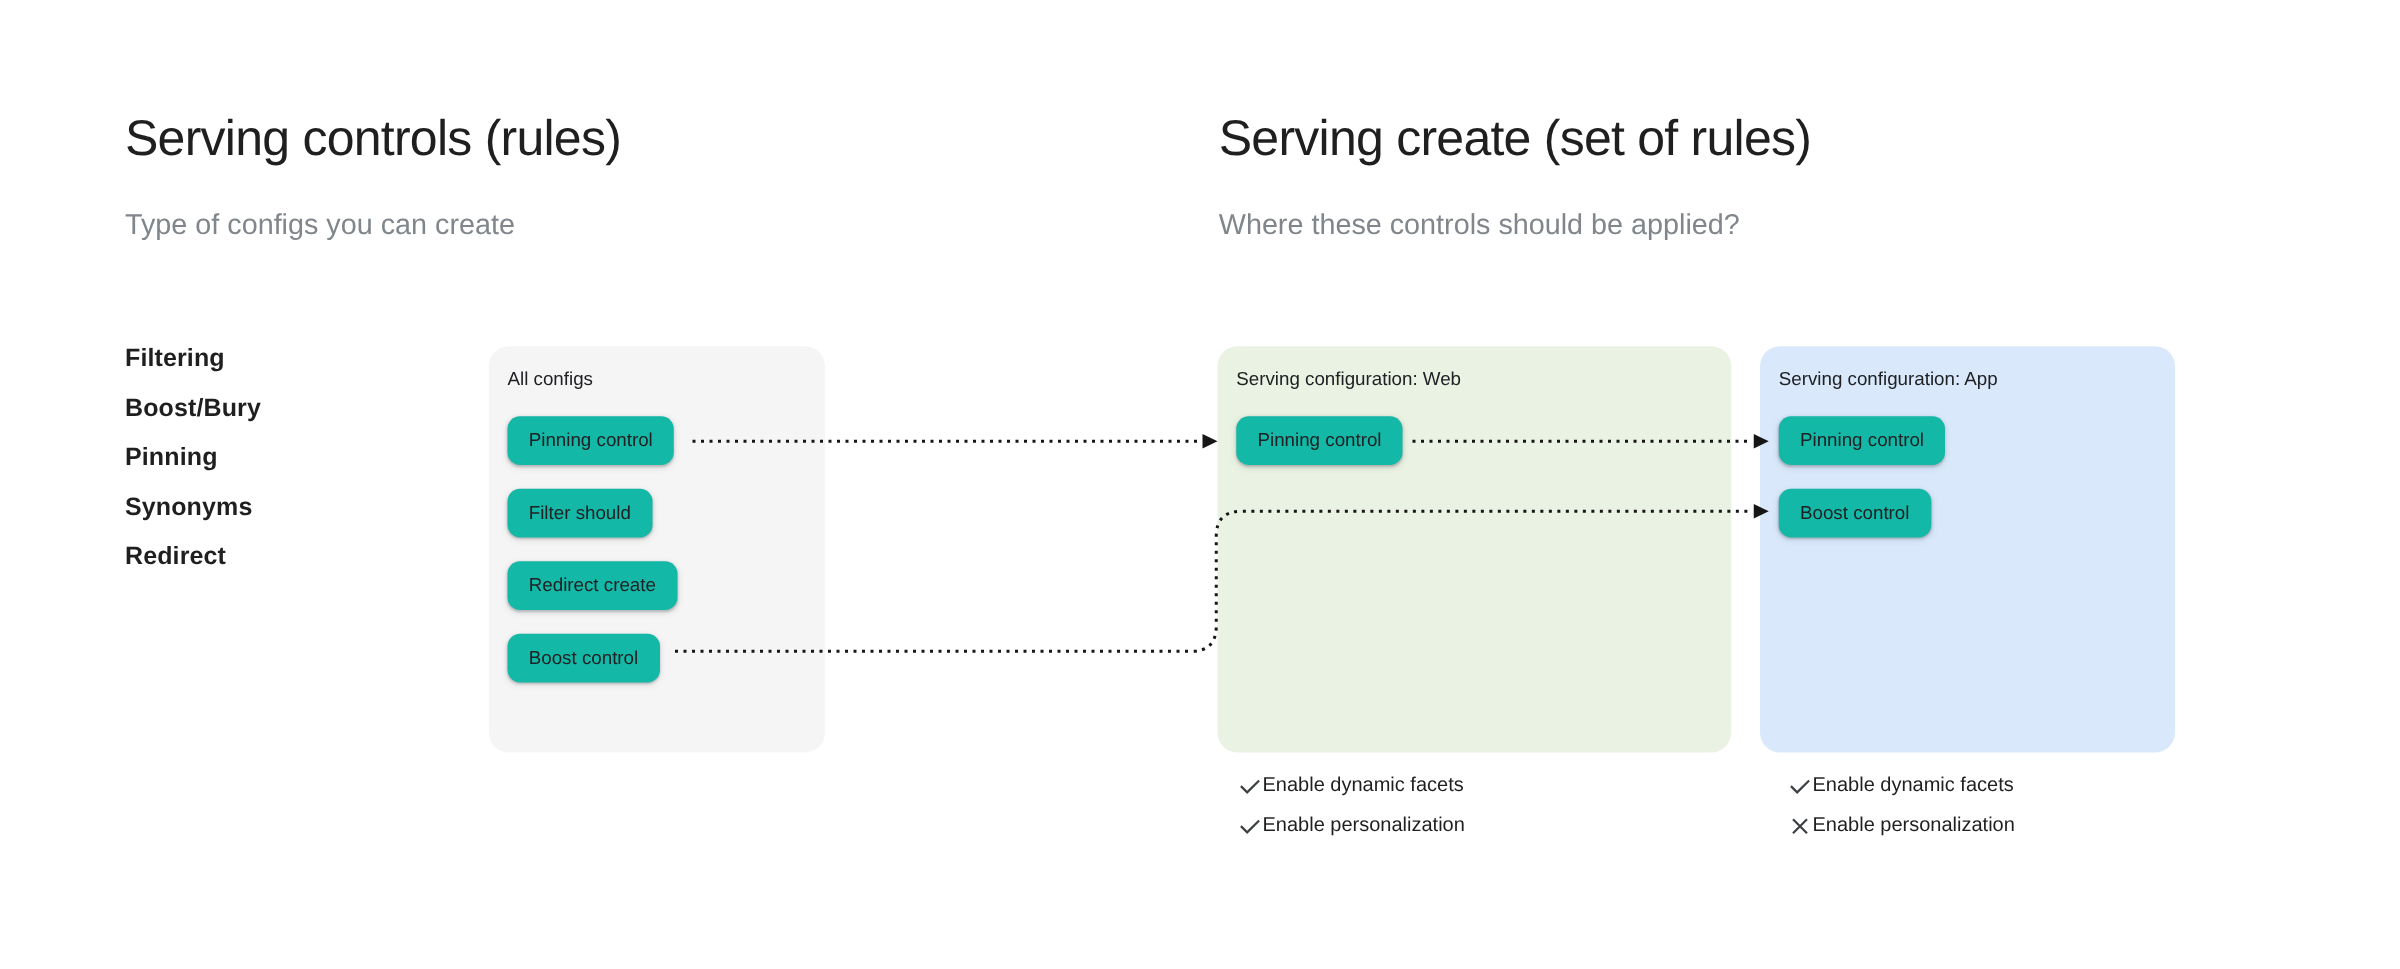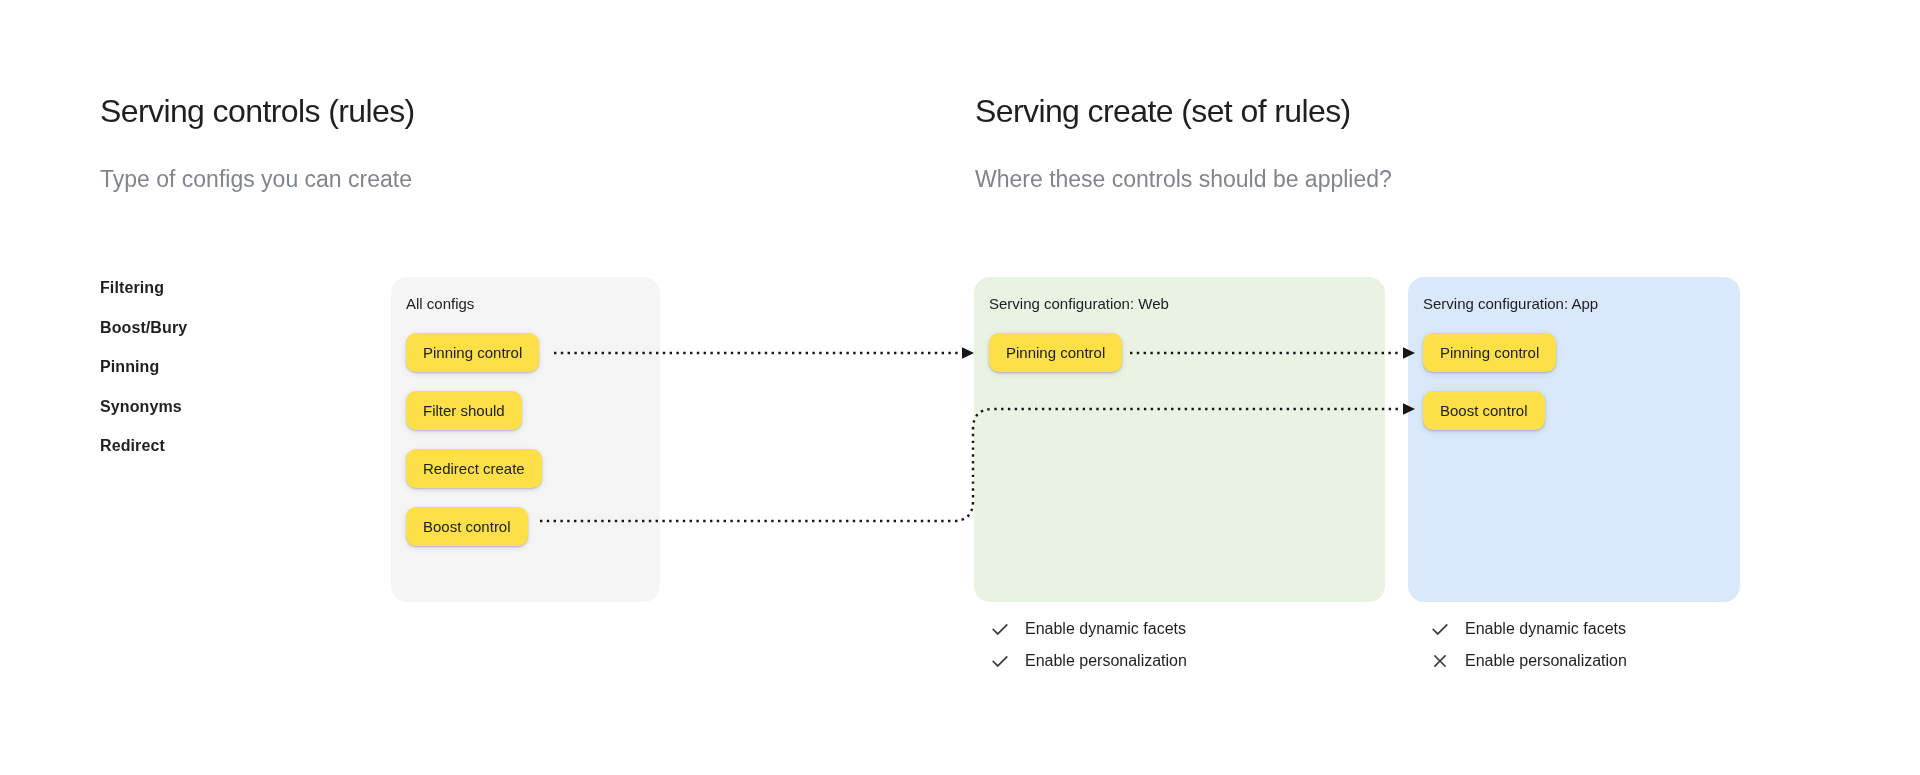--- a/index.html
+++ b/index.html
@@ -3,48 +3,48 @@
 <meta charset="utf-8">
 <style>
   html,body{margin:0;padding:0;background:#ffffff;}
   body{font-family:"Liberation Sans","DejaVu Sans",sans-serif;color:#1f1f1f;}
   .canvas{position:relative;width:1920px;height:775px;background:#ffffff;overflow:hidden;}
 
   
   .hdr{position:absolute;top:82px;}
   .hdr-left{left:100px;}
   .hdr-right{left:975px;}
-  .hdr h1{margin:0;font-size:32px;font-weight:400;letter-spacing:-0.6px;line-height:58px;color:#1f1f1f;}
+  .hdr h1{margin:0;font-size:40px;font-weight:400;letter-spacing:-0.6px;line-height:58px;color:#1f1f1f;}
   .hdr .subtitle{margin:24px 0 0 0;font-size:23px;line-height:30px;color:#80868b;font-weight:400;}
 
   
   .control-types{position:absolute;left:100px;top:268px;list-style:none;margin:0;padding:0;
-    font-size:16px;font-weight:700;line-height:39.5px;color:#1f1f1f;letter-spacing:0.1px;}
+    font-size:20px;font-weight:700;line-height:39.5px;color:#1f1f1f;letter-spacing:0.1px;}
 
   
   .card{position:absolute;top:277px;height:325px;border-radius:16px;box-sizing:border-box;padding:18px 15px;}
   .card-all{left:391px;width:269px;background:#f5f5f6;}
   .card-web{left:974px;width:411px;background:#eaf2e3;}
   .card-app{left:1408px;width:332px;background:#d9e9fb;}
   .card-title{font-size:15px;line-height:18px;color:#202124;font-weight:400;}
   .pills{margin-top:20px;display:flex;flex-direction:column;align-items:flex-start;gap:19px;}
-  .pill{background:#fde047;border:none;border-radius:10px;height:39px;line-height:39px;padding:0 17px;
+  .pill{background:#14b8a6;border:none;border-radius:10px;height:39px;line-height:39px;padding:0 17px;
     font-family:inherit;font-size:15px;color:#202124;white-space:nowrap;
     box-shadow:0 1px 2px rgba(60,64,67,.28),0 2px 6px rgba(60,64,67,.12);}
 
   
   .arrows{position:absolute;left:0;top:0;width:1920px;height:775px;pointer-events:none;}
   .arrows path{fill:none;stroke:#161616;stroke-width:2.4;stroke-dasharray:2.4 4.4;}
   .arrows polygon{fill:#161616;}
 
   
   .features{position:absolute;top:613px;display:flex;flex-direction:column;gap:0;}
   .features-web{left:990px;}
   .features-app{left:1430px;}
-  .feature-row{display:flex;align-items:center;height:32px;gap:15px;font-size:16px;color:#1f1f1f;}
+  .feature-row{display:flex;align-items:center;height:32px;font-size:16px;color:#1f1f1f;}
   .ficon{width:20px;height:20px;display:inline-flex;}
   .ficon svg{width:20px;height:20px;stroke:#3c4043;stroke-width:2.1;fill:none;stroke-linecap:square;}
 </style>
 </head>
 <body>
 
 <div class="canvas">
 
   <div class="hdr hdr-left">
     <h1>Serving controls (rules)</h1>

